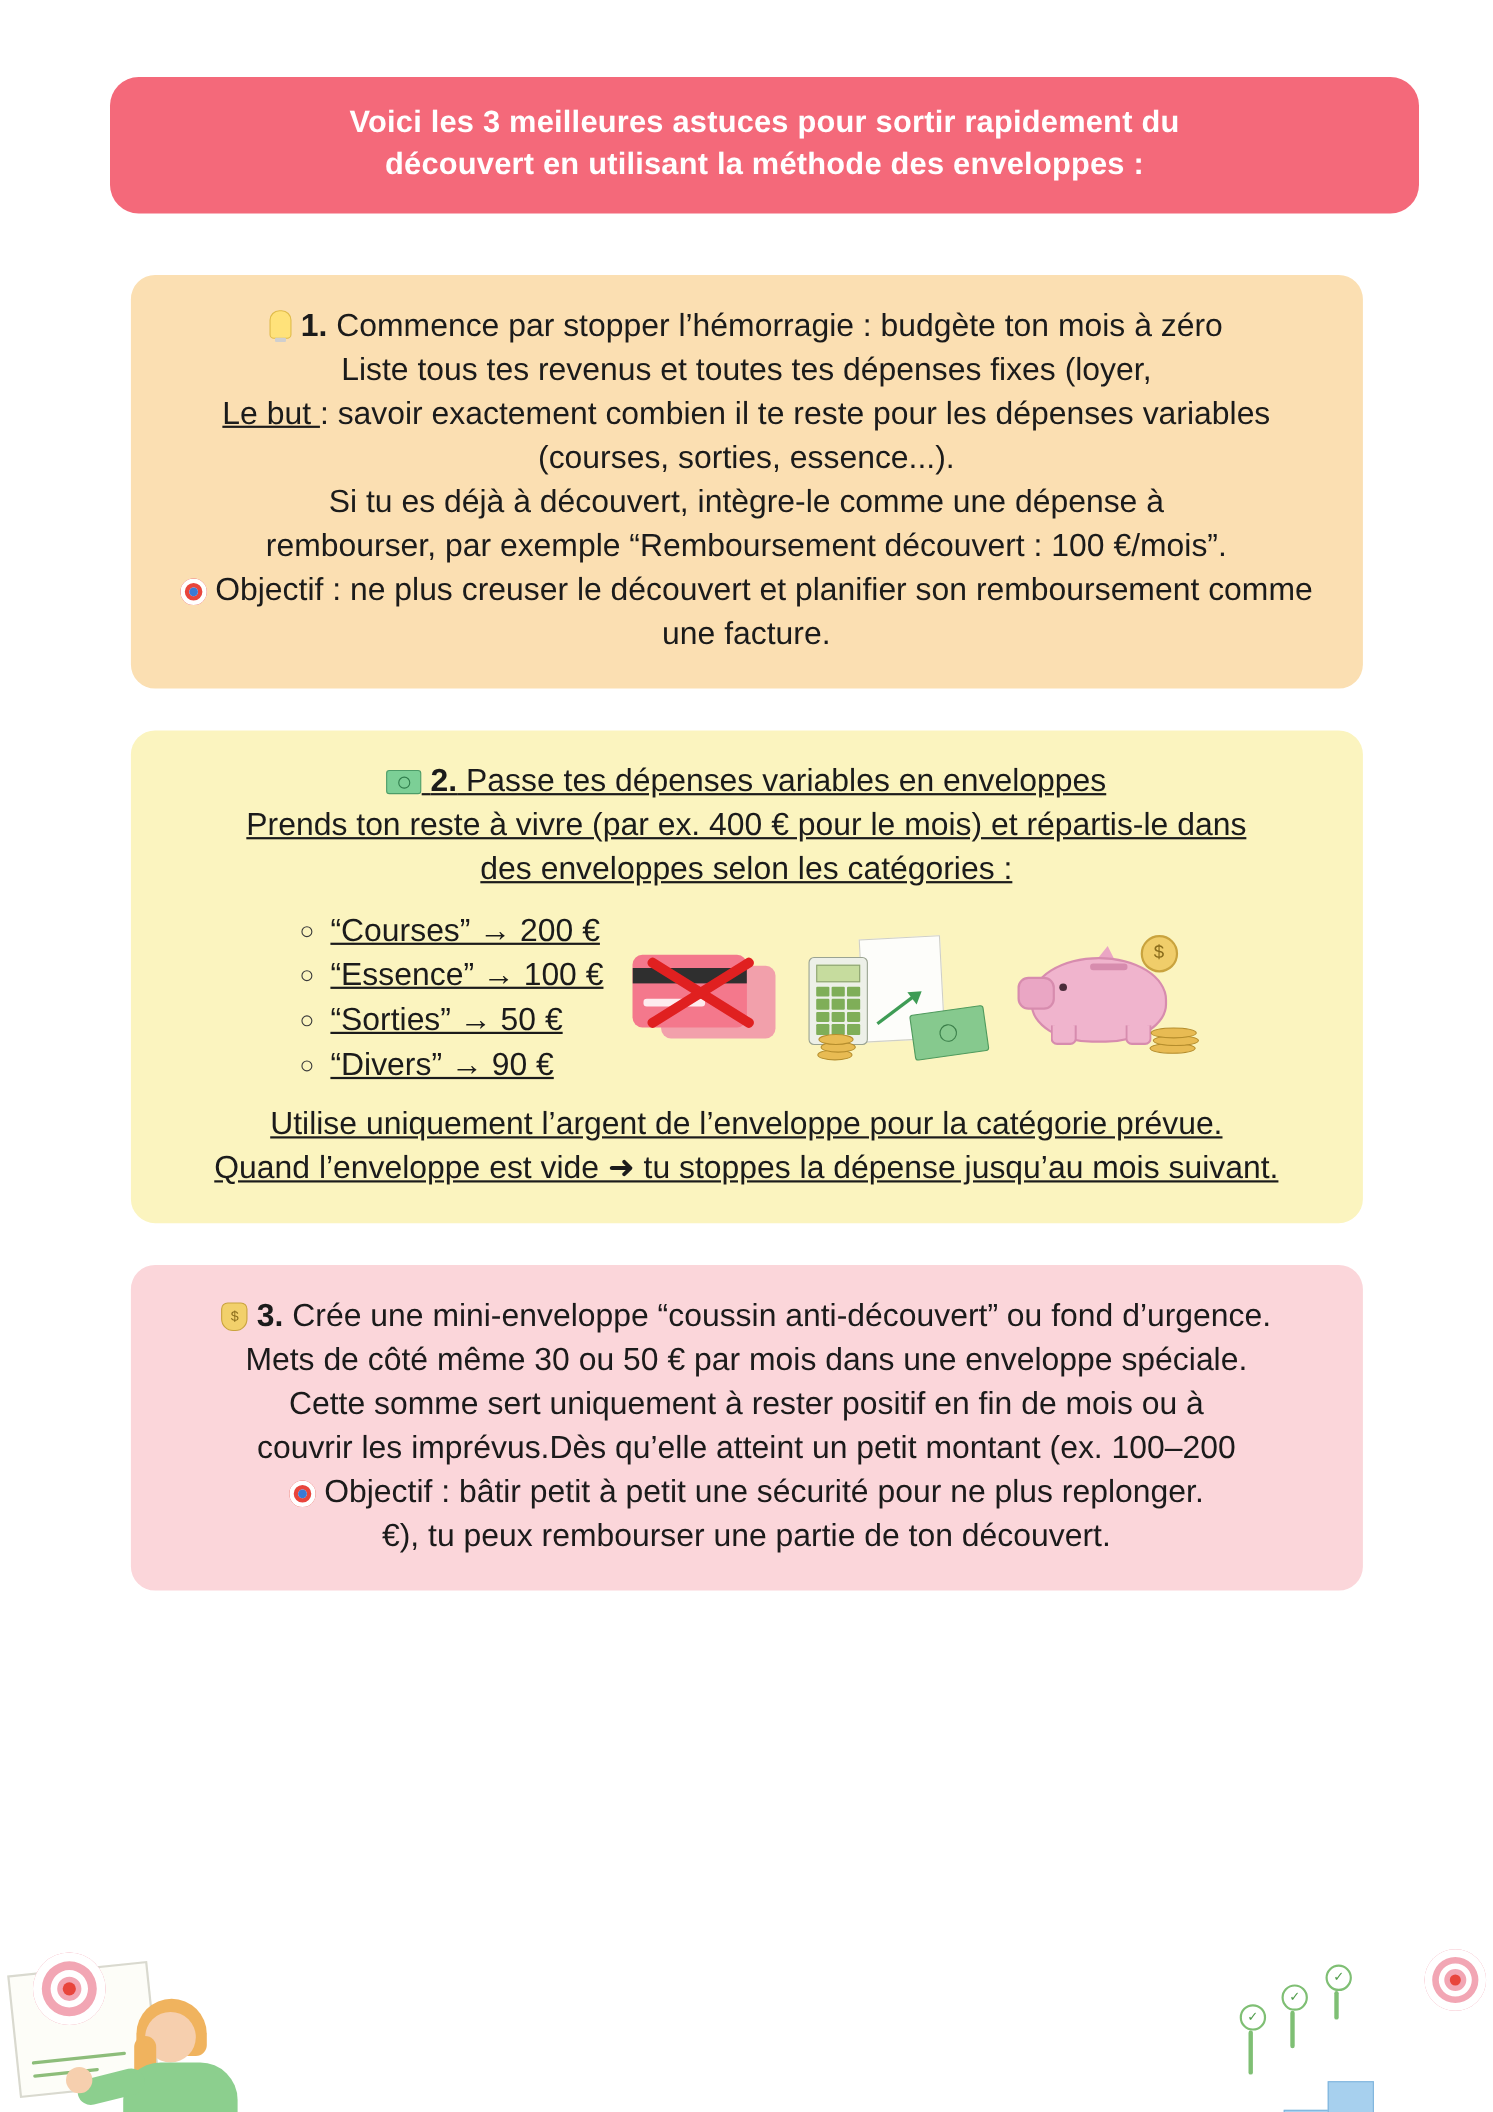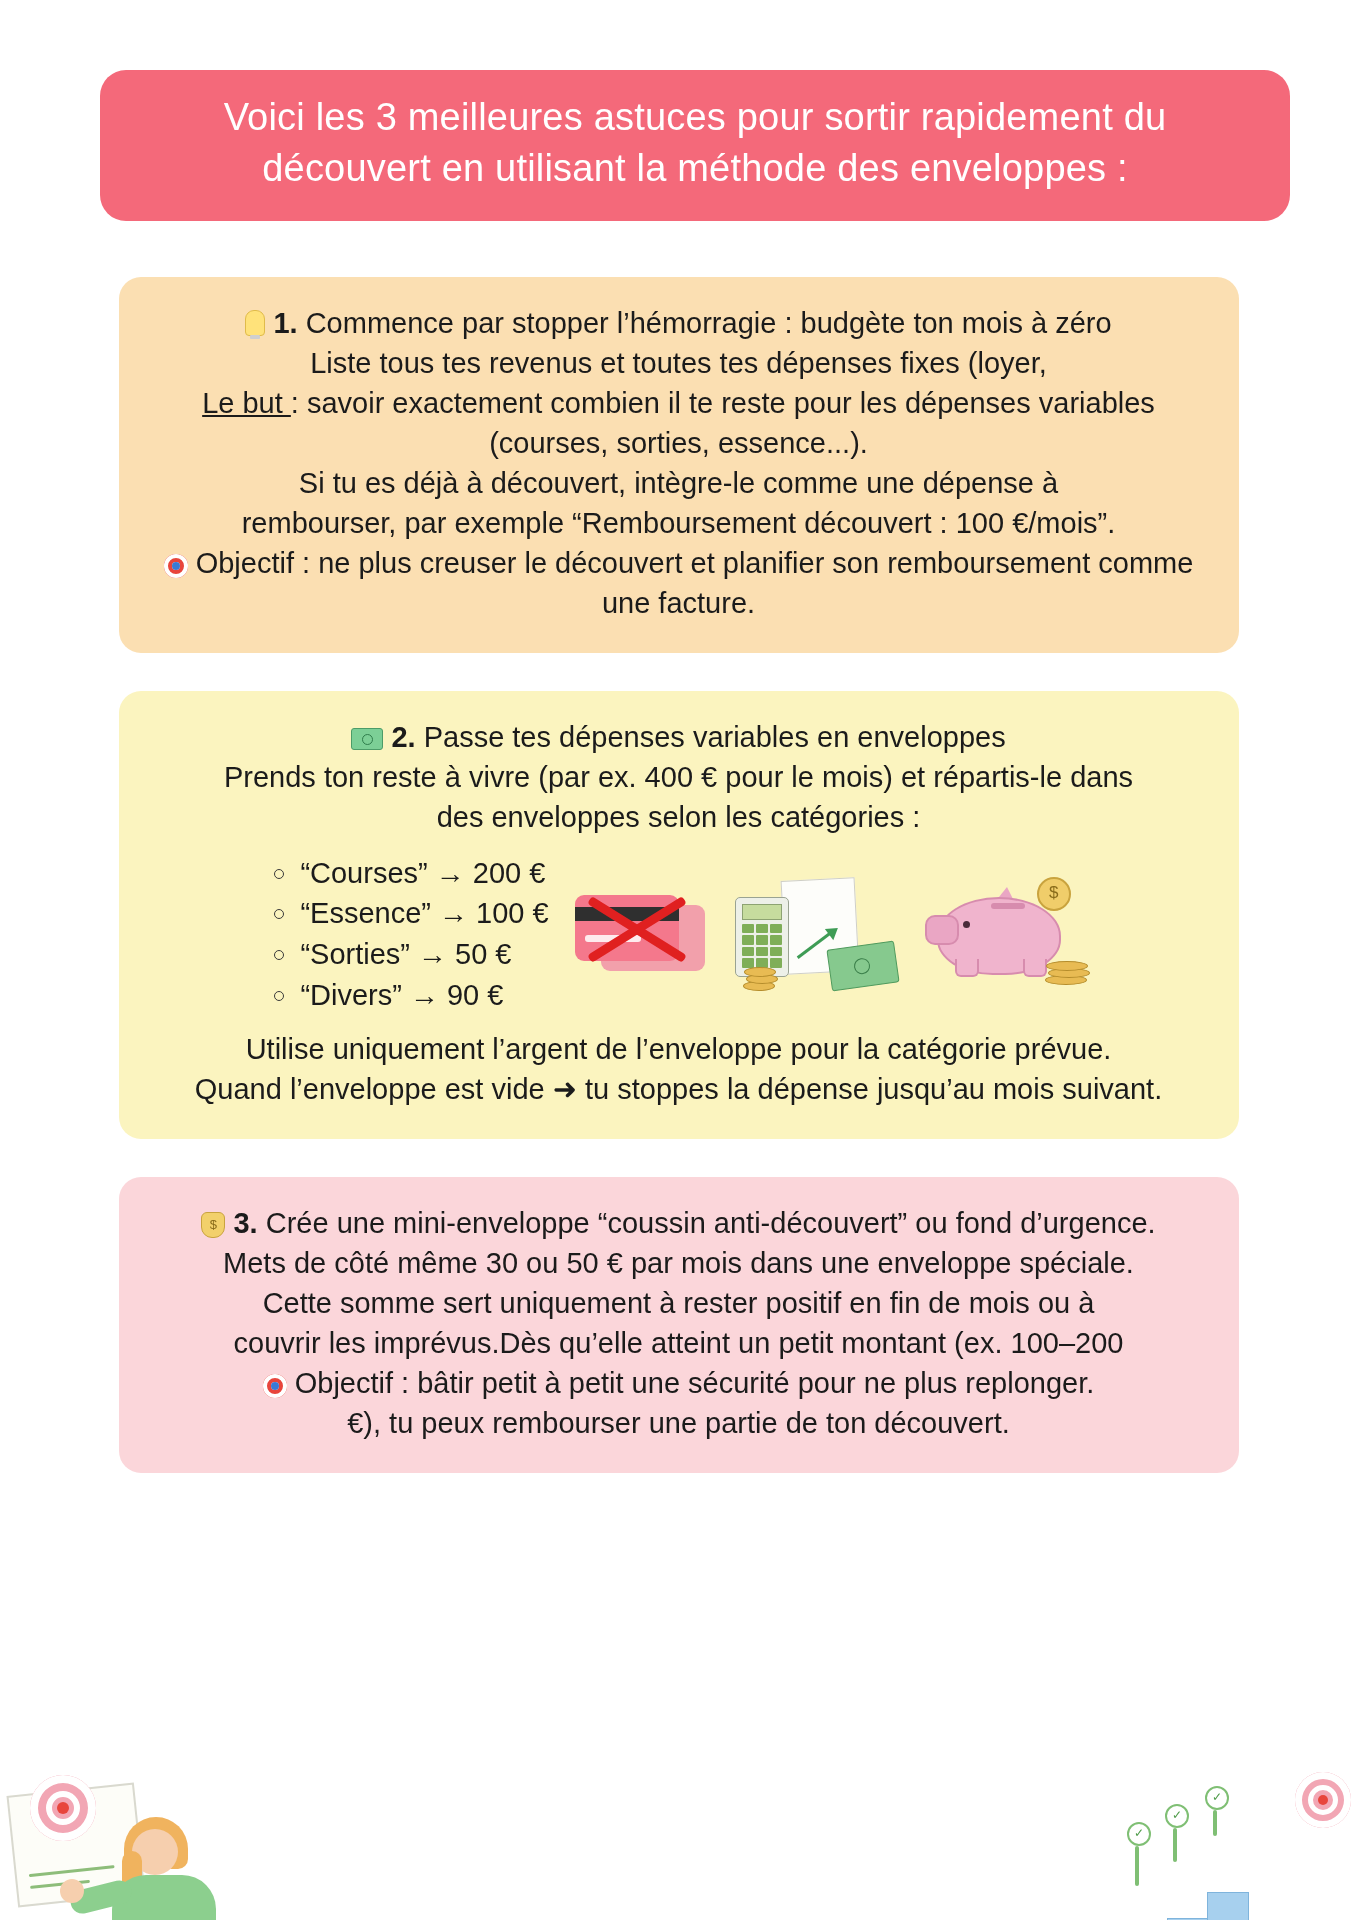--- a/index.html
+++ b/index.html
@@ -28,41 +28,41 @@
     margin: 70px auto 0 auto;
     width: 1190px;
     background: #f4697a;
     border-radius: 26px;
     padding: 22px 40px 26px 40px;
     box-sizing: border-box;
     text-align: center;
   }
   .header-line {
     color: #ffffff;
-    font-size: 38px;
+    font-size: 28px;
     line-height: 1.35;
     letter-spacing: 0.2px;
-    font-weight: 400;
+    font-weight: 700;
     display: block;
   }
 
   
   .card {
     margin: 0 auto;
     width: 1120px;
     box-sizing: border-box;
     border-radius: 22px;
     padding: 26px 34px 30px 34px;
     text-align: center;
     font-size: 29px;
     line-height: 1.38;
     color: #1b1b1b;
   }
   .card.orange { background: #fbdfb2; margin-top: 56px; }
-  .card.yellow { background: #fbf4bf; margin-top: 38px; }
+  .card.yellow { background: #fbf4bf; margin-top: 38px; text-decoration: underline; }
   .card.pink   { background: #fbd6da; margin-top: 38px; }
 
   .card p { margin: 0; }
   .card .num { font-weight: bold; }
   .underline-text { text-decoration: underline; }
 
   
   .ico {
     display: inline-block;
     vertical-align: -3px;

